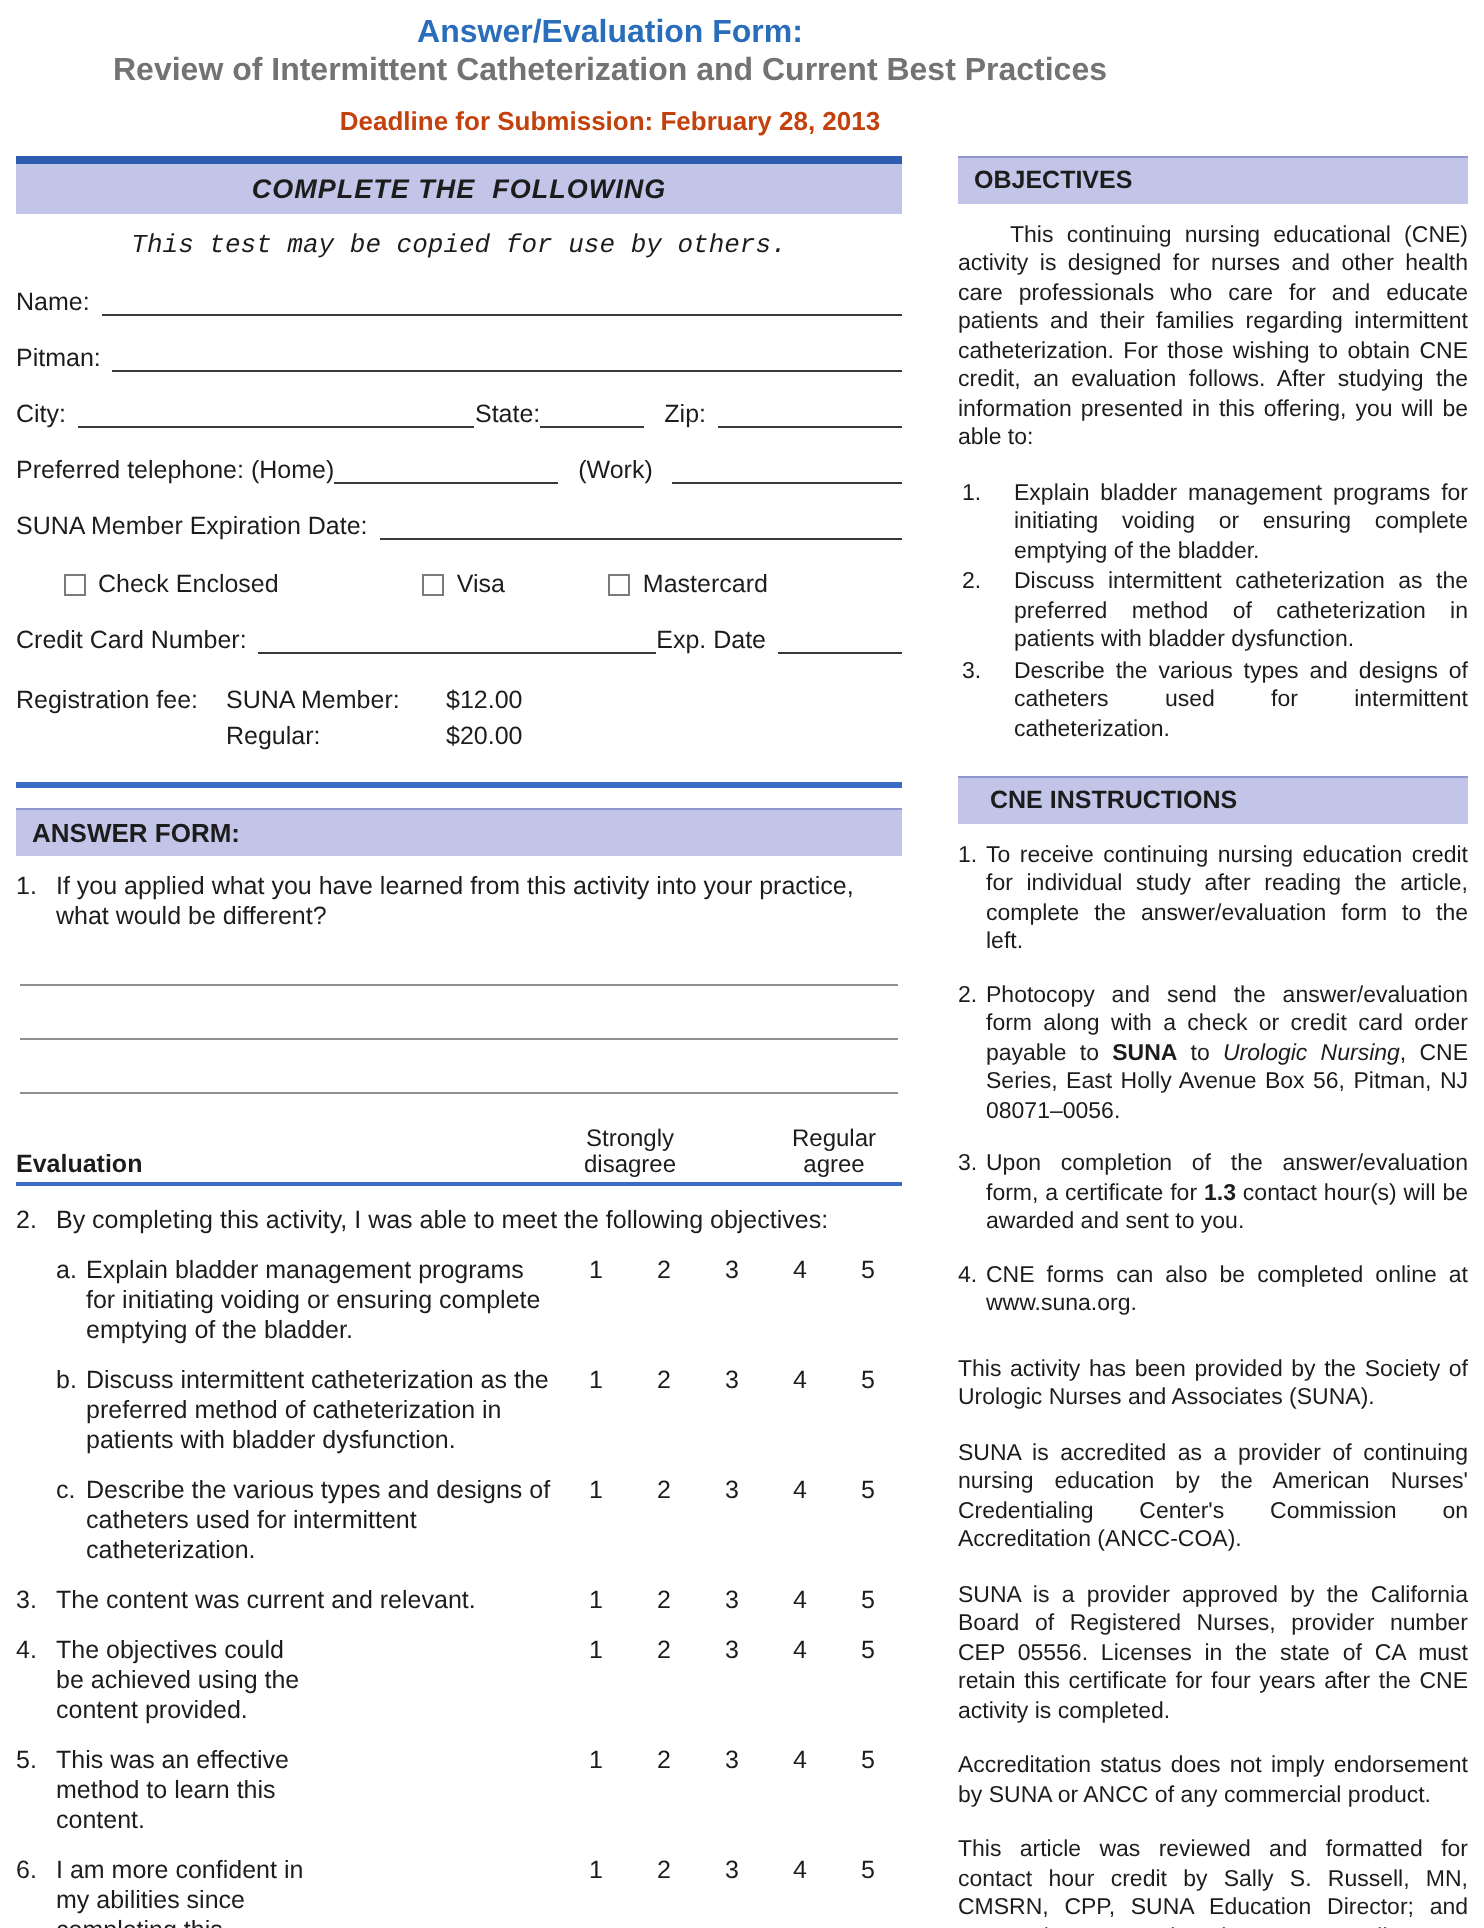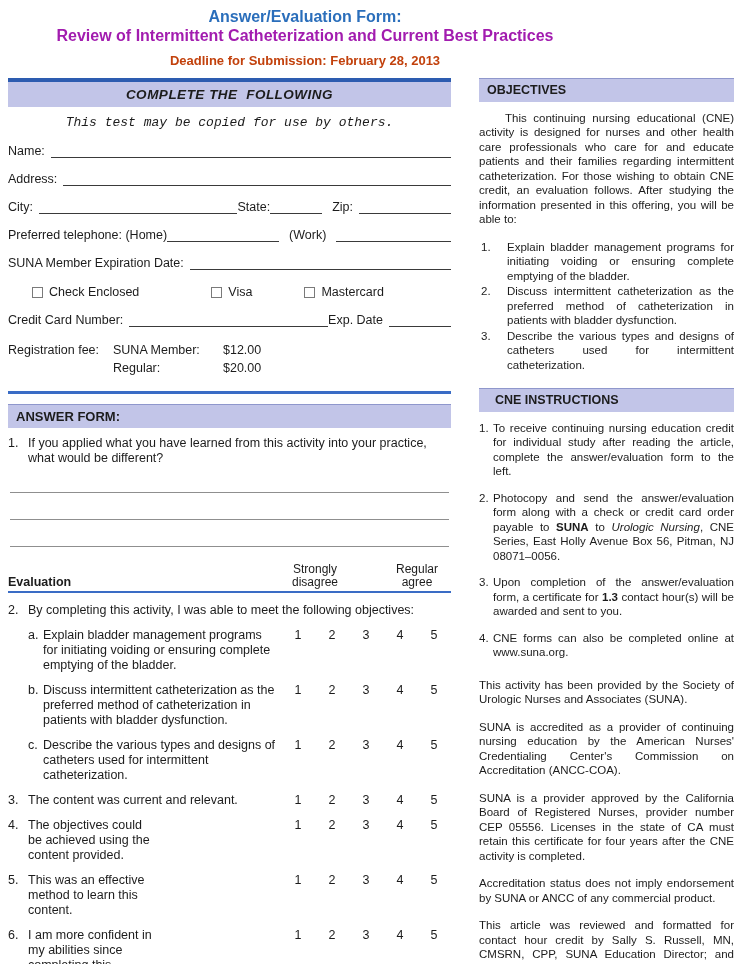--- a/index.html
+++ b/index.html
@@ -2,21 +2,21 @@
 <html><head>
 <meta charset="utf-8">
 <style>
   html,body{margin:0;padding:0;background:#ffffff;}
   body{width:742px;height:964px;font-family:"Liberation Sans","DejaVu Sans",sans-serif;color:#1c1c1c;overflow:hidden;}
   .page{width:610px;height:964px;box-sizing:border-box;padding:6px 8px 0 8px;}
 
   
   .hdr{text-align:center;}
   .hdr .form-title{color:#2a6ebb;font-weight:bold;font-size:16px;margin:2px 0 1px 0;}
-  .hdr .article-title{color:#a21caf;font-weight:bold;font-size:16px;margin:0 0 8px 0;}
+  .hdr .article-title{color:#737373;font-weight:bold;font-size:16px;margin:0 0 8px 0;}
   .hdr .deadline{color:#c2410c;font-weight:bold;font-size:13px;margin:0 0 10px 0;}
 
   
   .columns{display:flex;align-items:flex-start;}
   .col-left{width:443px;flex:none;}
   .col-spacer{width:28px;flex:none;}
   .col-right{width:255px;flex:none;font-size:11.5px;line-height:14.5px;}
 
   
   .box{background:#c2c5e8;border-top:1px solid #8f97cc;box-sizing:border-box;}
@@ -101,21 +101,21 @@
       <div class="box complete pre">COMPLETE THE  FOLLOWING</div>
       <div class="subtitle">This test may be copied for use by others.</div>
 
       <div class="frow">
         <span class="lbl">Name:</span>
         <span class="gap6"></span>
           <span class="blank fill"></span>
       </div>
 
       <div class="frow">
-        <span class="lbl">Address:</span>
+        <span class="lbl">Pitman:</span>
         <span class="gap6"></span>
           <span class="blank fill"></span>
       </div>
 
       <div class="frow">
         <span class="lbl">City:</span>
         <span class="gap6"></span>
           <span class="blank fill"></span>
         <span class="lbl">State:</span>
         <span class="blank w55"></span>

